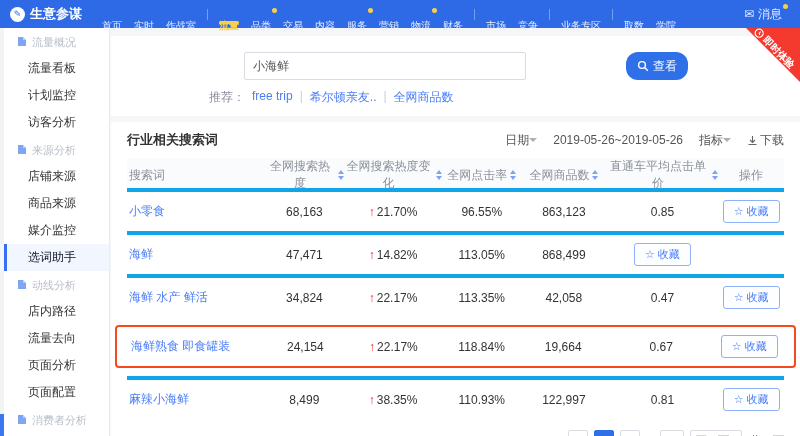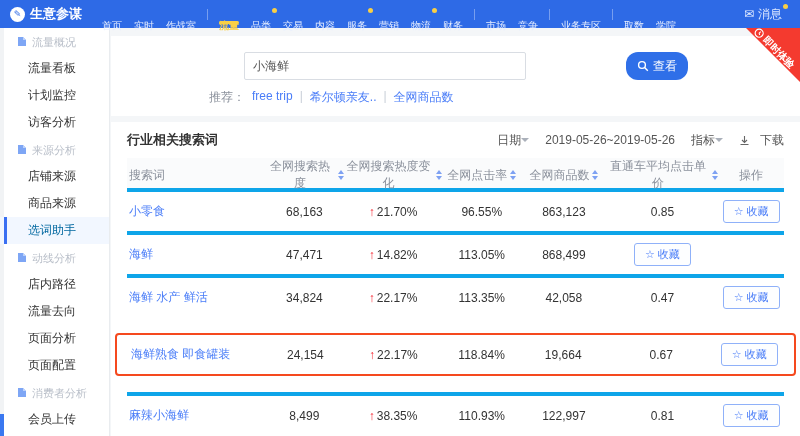--- a/index.html
+++ b/index.html
@@ -29,21 +29,21 @@
   .nav-msg .nav-dot { top:-2px; right:2px; }
   
   .sidebar { position:absolute; left:0; top:28px; width:110px; height:408px;
     background:#fff; border-right:1px solid #e9ecef; overflow:hidden; }
   .side-scroll { position:absolute; left:0; top:0; width:4px; height:100%; background:#f1f3f5; }
   .side-thumb { position:absolute; left:0; bottom:0; width:4px; height:22px; background:#3a78f0; }
   .side-header { display:flex; align-items:center; gap:5px; color:#b9bfc9; font-size:11px;
     padding:7px 0 5px 17px; }
   .side-header svg { flex:0 0 auto; }
   .side-item { padding:5px 0 5px 28px; color:#333; font-size:12px; cursor:pointer; position:relative; }
-  .side-item.active { color:#0369a1; background:#f2f7ff; }
+  .side-item.active { color:#0f172a; background:#f2f7ff; }
   .side-item.active::before { content:""; position:absolute; left:4px; top:0; bottom:0;
     width:3px; background:#3a6ff2; }
   
   .main { position:absolute; left:111px; top:28px; width:689px; height:408px; overflow:hidden; }
   .ribbon { position:absolute; top:0; right:0; width:0; height:0;
     border-top:54px solid #f43a2f; border-left:54px solid transparent; z-index:10; }
   .ribbon-text { position:absolute; top:13px; right:-6px; width:64px; z-index:11;
     transform:rotate(45deg); color:#fff; font-size:10px; font-weight:bold;
     display:flex; align-items:center; justify-content:center; gap:3px; }
   .search-card { background:#fff; margin-top:8px; padding:16px 0 10px; position:relative; }
@@ -57,31 +57,31 @@
   .rec-link { color:#4a7df8; cursor:pointer; }
   .rec-sep { color:#c9cfd8; }
   
   .table-card { background:#fff; margin-top:6px; padding:0 16px; min-height:336px; }
   .card-head { display:flex; align-items:center; height:36px; }
   .card-title { font-weight:bold; font-size:13px; color:#333; }
   .head-controls { margin-left:auto; display:flex; align-items:center; gap:16px; color:#555; }
   .dropdown { display:flex; align-items:center; cursor:pointer; }
   .caret-down { width:0; height:0; border-left:4px solid transparent; border-right:4px solid transparent;
     border-top:4px solid #aab0ba; display:inline-block; }
-  .download { display:flex; align-items:center; gap:10px; cursor:pointer; color:#555; }
+  .download { display:flex; align-items:center; gap:2px; cursor:pointer; color:#555; }
   .grid { display:grid; grid-template-columns:21% 12% 15% 12% 13% 17% 10%; align-items:center; }
   .thead { height:30px; color:#8b919c; background:#fafbfc; font-size:12px; }
   .th { text-align:center; display:flex; align-items:center; justify-content:center; gap:3px; }
   .th.left { justify-content:flex-start; padding-left:2px; }
   .sort { display:inline-flex; flex-direction:column; gap:2px; cursor:pointer; }
   .sort i { display:block; width:0; height:0; border-left:3px solid transparent; border-right:3px solid transparent; }
   .sort .up { border-bottom:4px solid #7ea1f2; }
   .sort .dn { border-top:4px solid #7ea1f2; }
   .trow { height:43px; border-top:4px solid #0ea5e9; }
-  .trow.highlight { border:2px solid #f5491e; border-radius:4px; margin:16px -12px; padding:0 12px; }
+  .trow.highlight { border:2px solid #f5491e; border-radius:4px; margin:8px -12px; padding:0 12px; }
   .keyword { color:#4a7df8; cursor:pointer; padding-left:2px; }
   .num { text-align:center; color:#333; }
   .rise { font-style:normal; color:#f5222d; margin-right:2px; }
   .action { display:flex; justify-content:center; }
   .fav-btn { display:flex; align-items:center; gap:3px; border:1px solid #8fb1f9; color:#4a7df8;
     background:#fdfeff; border-radius:3px; padding:3px 10px; font-size:11px; cursor:pointer; }
   .fav-btn .star { font-size:11px; }
   
   .pagination { display:flex; justify-content:flex-end; align-items:center; gap:6px;
     padding:11px 0; color:#666; font-size:11px; }
@@ -146,20 +146,21 @@
       <div class="side-item">访客分析</div>
       <div class="side-header">
         <span><svg width="10" height="11" viewBox="0 0 10 11">
             <path d="M1 1 h5 l3 3 v6 h-8 z" fill="#7ea6f5"></path>
             <path d="M6 1 l3 3 h-3 z" fill="#bcd2fb"></path>
           </svg></span>
         <span>来源分析</span>
       </div>
       <div class="side-item">店铺来源</div>
       <div class="side-item">商品来源</div>
+      <div class="side-item">媒介监控</div>
       <div class="side-item active">选词助手</div>
       <div class="side-header">
         <span><svg width="10" height="11" viewBox="0 0 10 11">
             <path d="M1 1 h5 l3 3 v6 h-8 z" fill="#7ea6f5"></path>
             <path d="M6 1 l3 3 h-3 z" fill="#bcd2fb"></path>
           </svg></span>
         <span>动线分析</span>
       </div>
       <div class="side-item">店内路径</div>
       <div class="side-item">流量去向</div>

